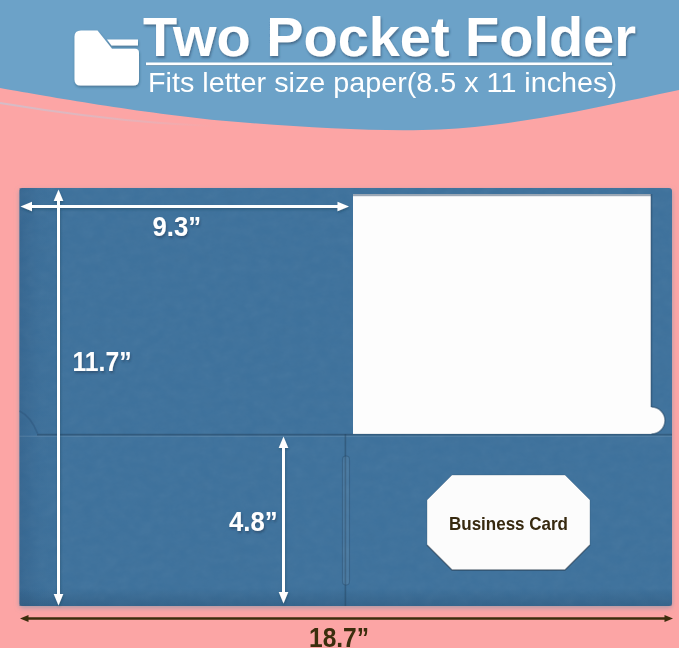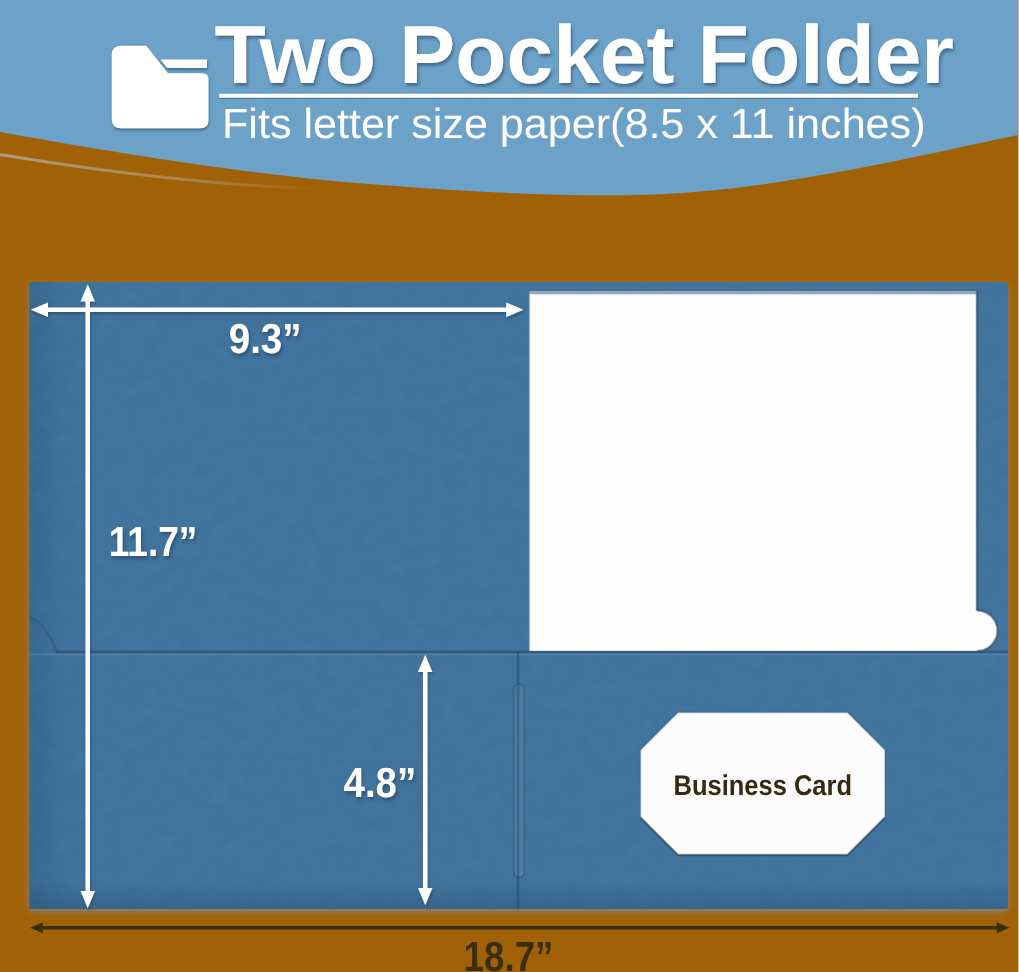--- a/index.html
+++ b/index.html
@@ -1,16 +1,16 @@
 <!DOCTYPE html>
 <html><head>
 <meta charset="utf-8">
 <style>
   html,body{margin:0;padding:0;background:#ffffff;}
-  #stage{position:relative;width:679px;height:648px;overflow:hidden;background:#a16207;
+  #stage{position:relative;width:679px;height:648px;overflow:hidden;background:#fca5a5;
          font-family:"Liberation Sans",sans-serif;}
   svg{display:block;}
 </style>
 </head>
 <body>
 <div id="stage">
 <svg width="679" height="648" viewBox="0 0 679 648" xmlns="http://www.w3.org/2000/svg">
   <defs>
     <linearGradient id="spine" x1="0" y1="0" x2="1" y2="0">
       <stop offset="0" stop-color="#2f5d87" stop-opacity="0.55"></stop>

